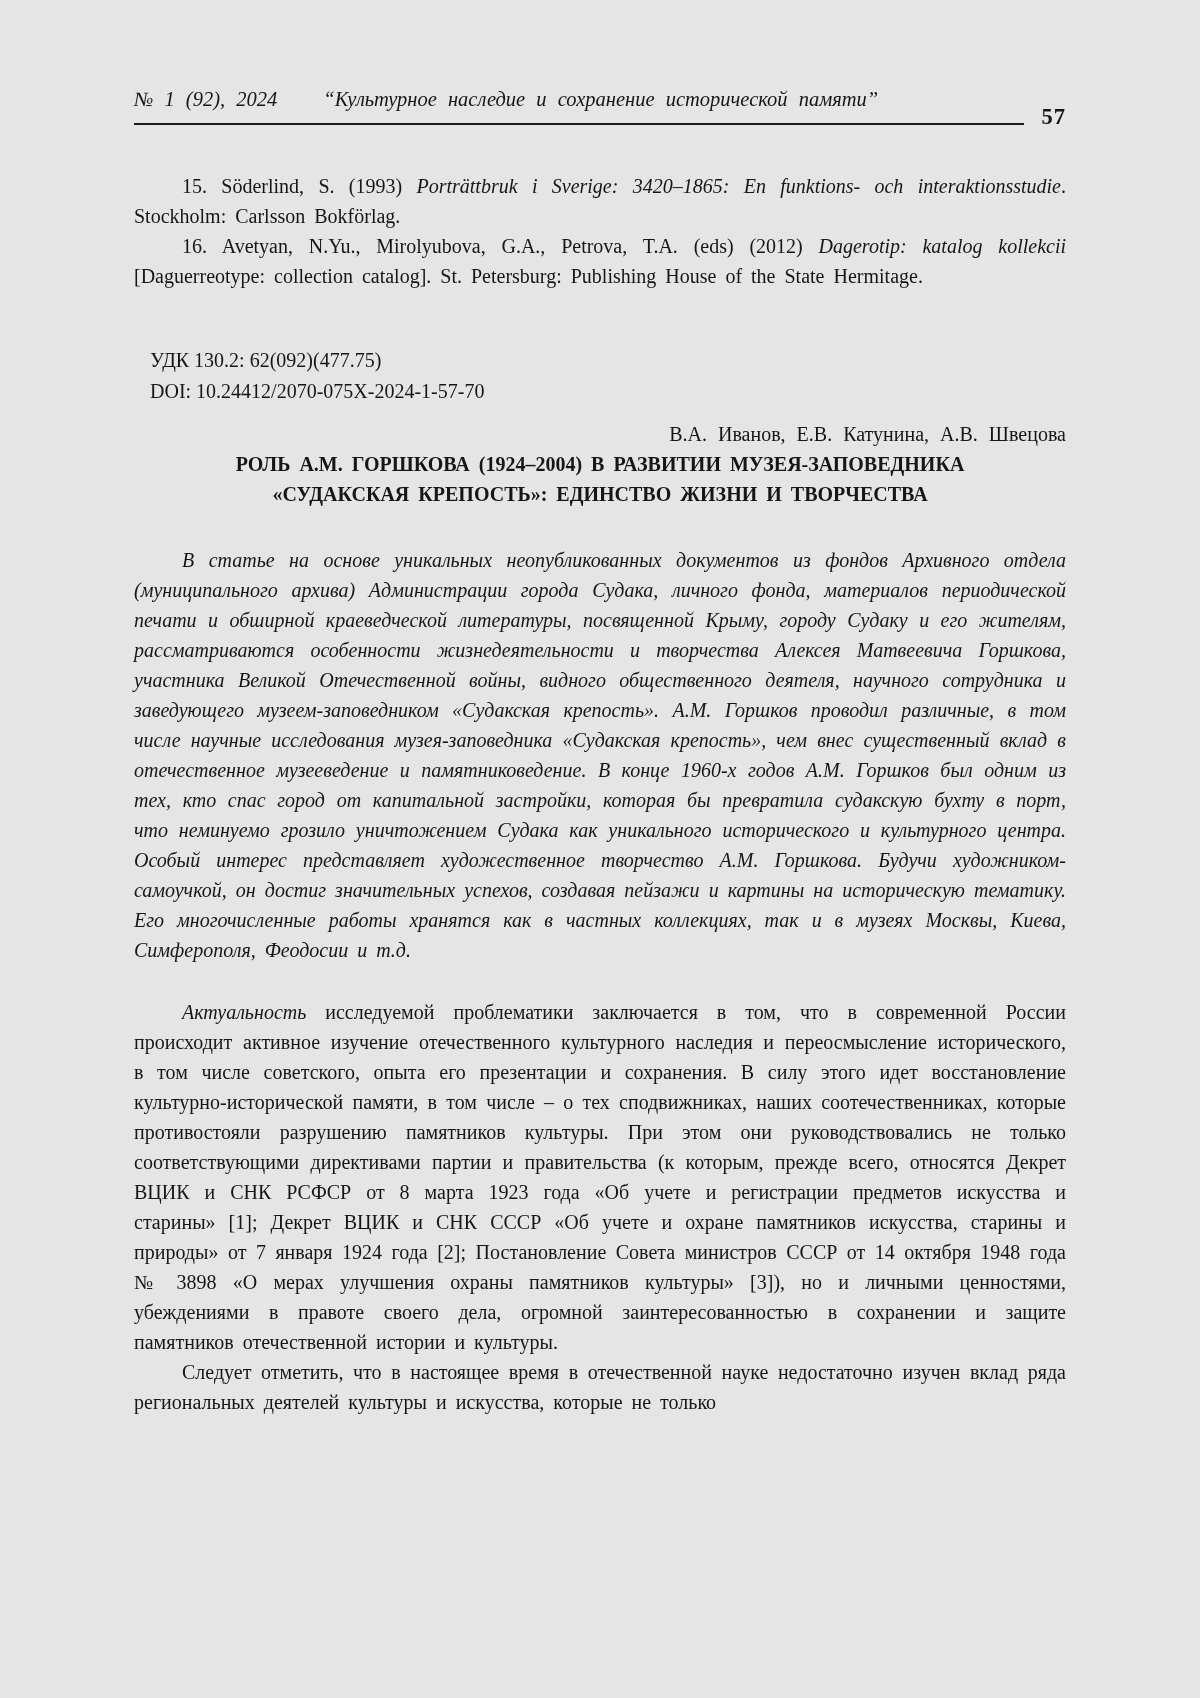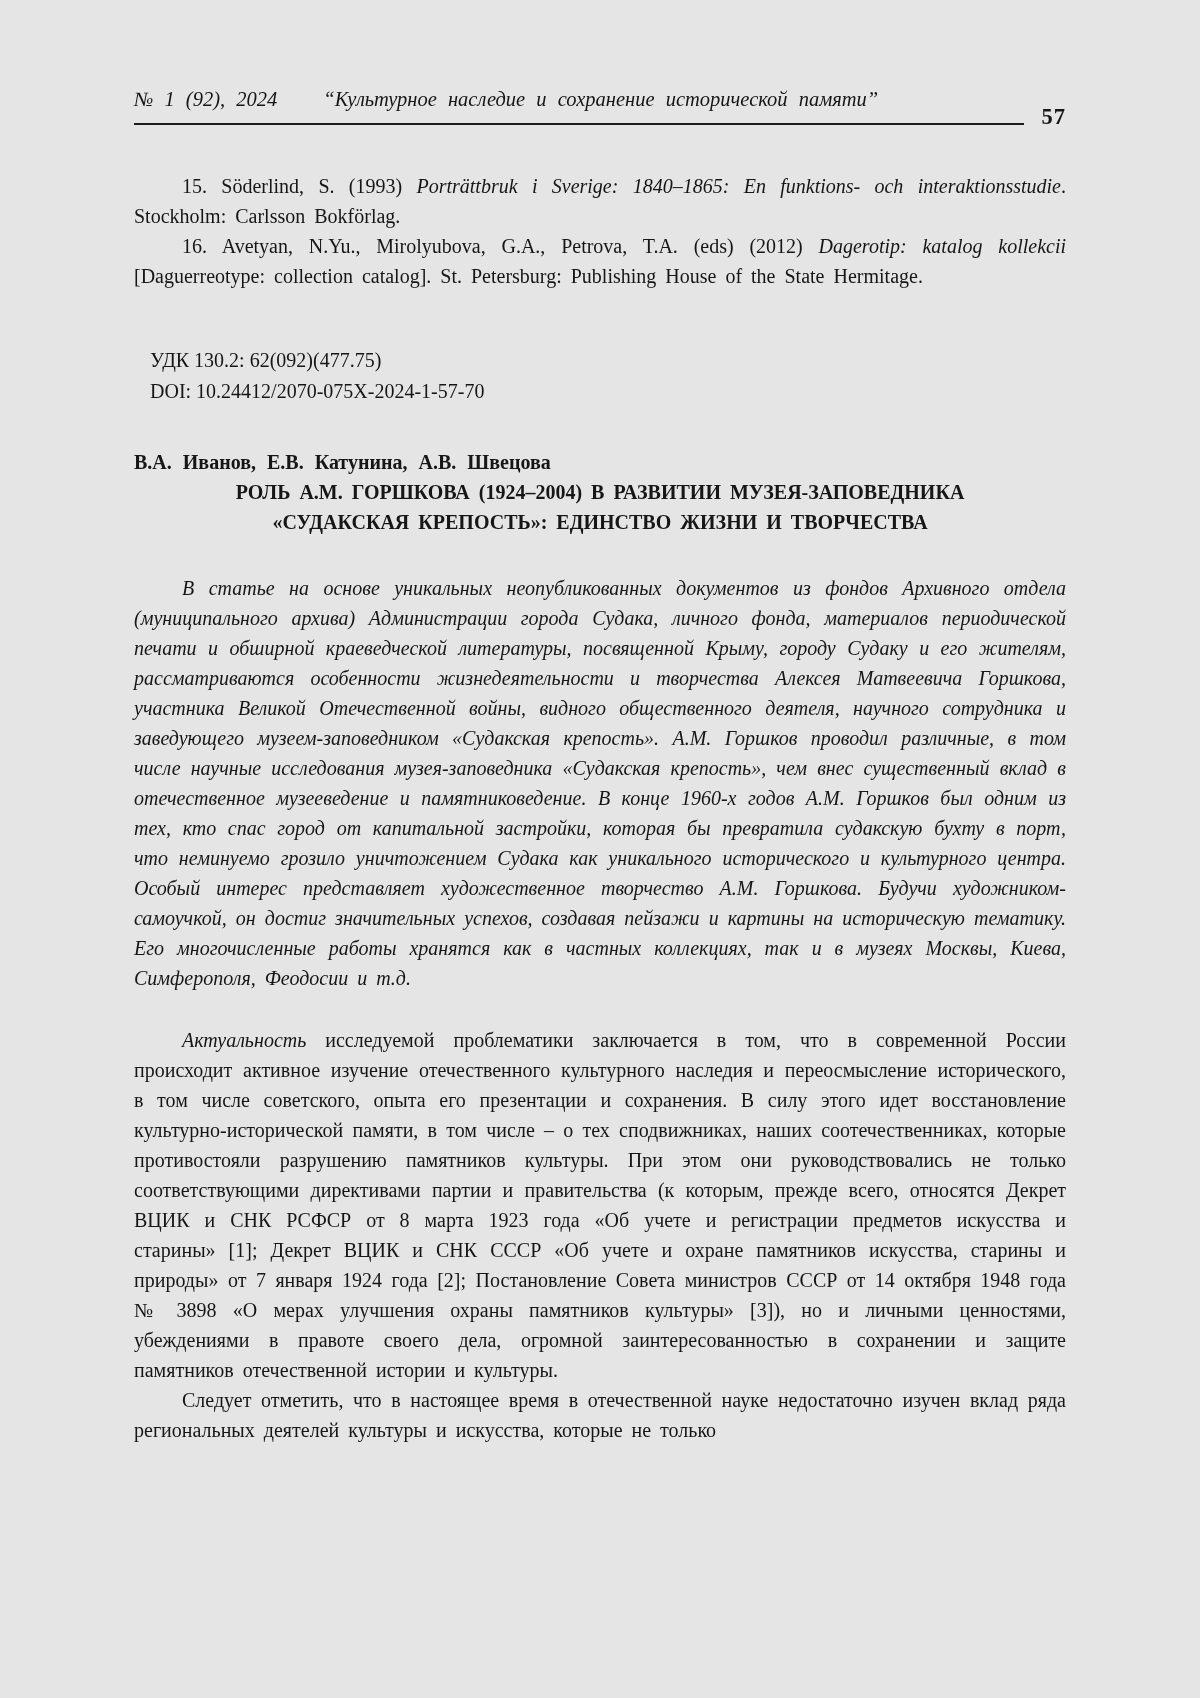--- a/index.html
+++ b/index.html
@@ -54,23 +54,23 @@
     margin: 0;
     word-spacing: 4px;
   }
   em { font-style: italic; }
 
   
   .refs { margin-top: 46px; }
   .meta { margin-top: 54px; }
   .meta div { line-height: 31px; margin-left: 16px; }
   .authors {
-    margin-top: 40px;
-    text-align: left;
-    font-weight: bold;
+    margin-top: 12px;
+    text-align: right;
+    font-weight: normal;
     word-spacing: 6px;
   }
   .title {
     text-align: center;
     font-weight: bold;
     word-spacing: 4px;
   }
   .abstract {
     margin-top: 36px;
     font-style: italic;
@@ -87,21 +87,21 @@
 
   <div class="header">
     <div class="header-main">
       <span>№ 1 (92), 2024</span>
       <span>“Культурное наследие и сохранение исторической памяти”</span>
     </div>
     <div class="page-number">57</div>
   </div>
 
   <div class="refs">
-    <p class="just"><span>15. Söderlind, S. (1993) </span><em>Porträttbruk i Sverige: 1840–1865: En funktions- och interaktionsstudie</em><span>. Stockholm: Carlsson Bokförlag.</span></p>
+    <p class="just"><span>15. Söderlind, S. (1993) </span><em>Porträttbruk i Sverige: 3420–1865: En funktions- och interaktionsstudie</em><span>. Stockholm: Carlsson Bokförlag.</span></p>
     <p class="just"><span>16. Avetyan, N.Yu., Mirolyubova, G.A., Petrova, T.A. (eds) (2012) </span><em>Dagerotip: katalog kollekcii</em><span> [Daguerreotype: collection catalog]. St. Petersburg: Publishing House of the State Hermitage.</span></p>
   </div>
 
   <div class="meta">
     <div>УДК 130.2: 62(092)(477.75)</div>
     <div>DOI: 10.24412/2070-075X-2024-1-57-70</div>
   </div>
 
   <div class="authors">В.А. Иванов, Е.В. Катунина, А.В. Швецова</div>
 

